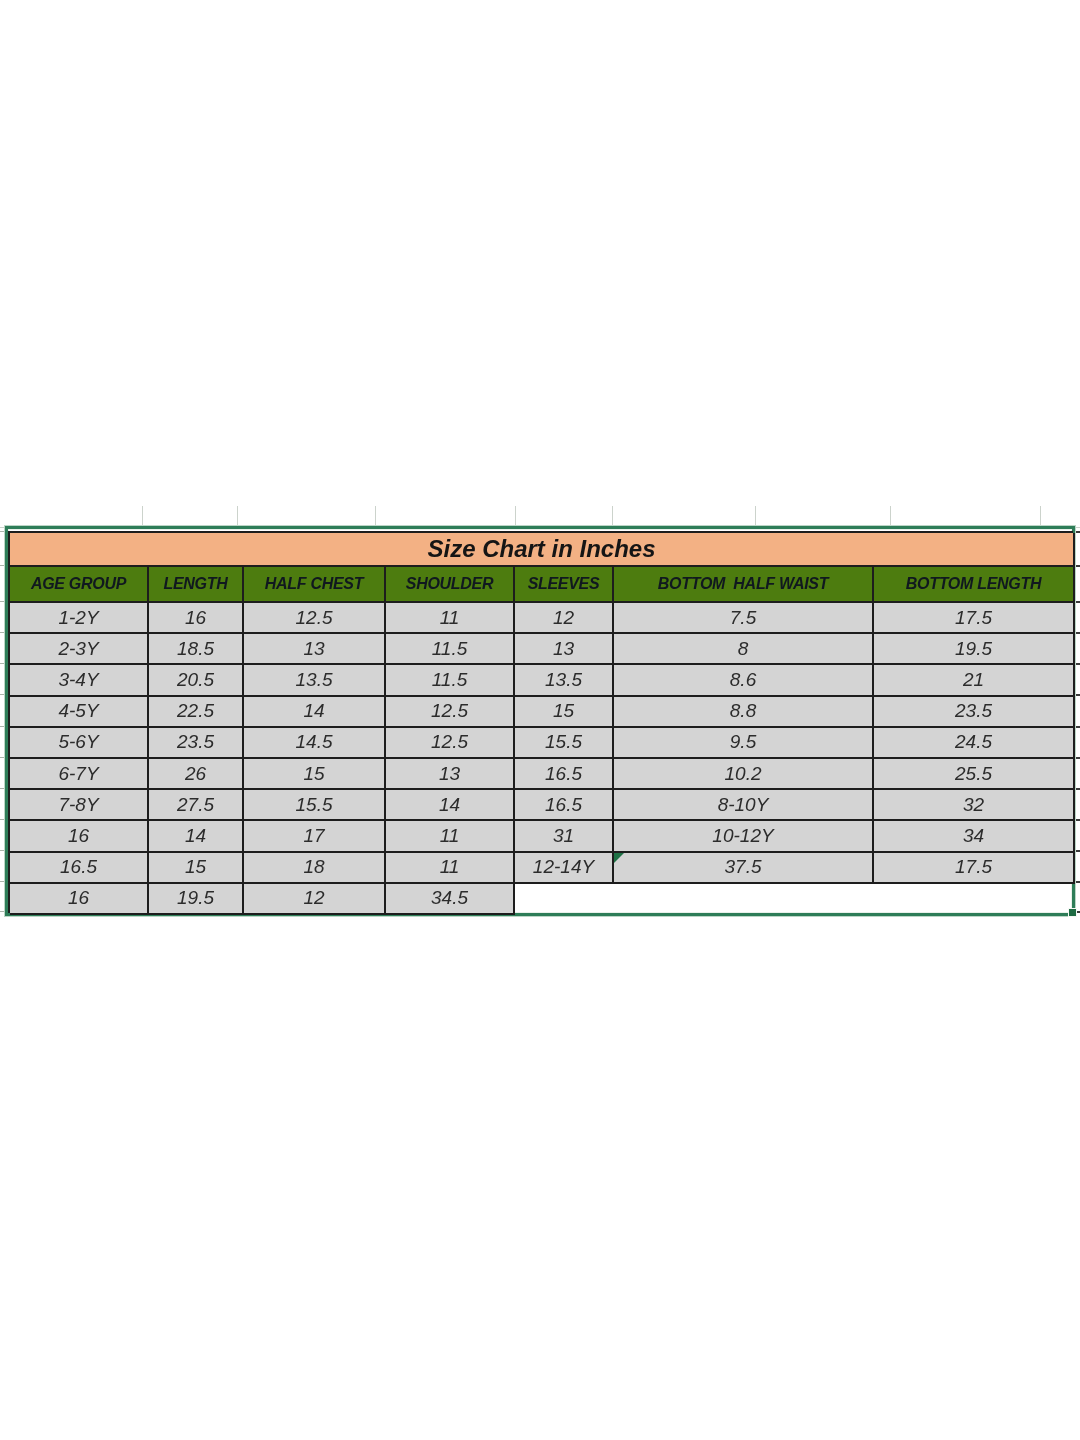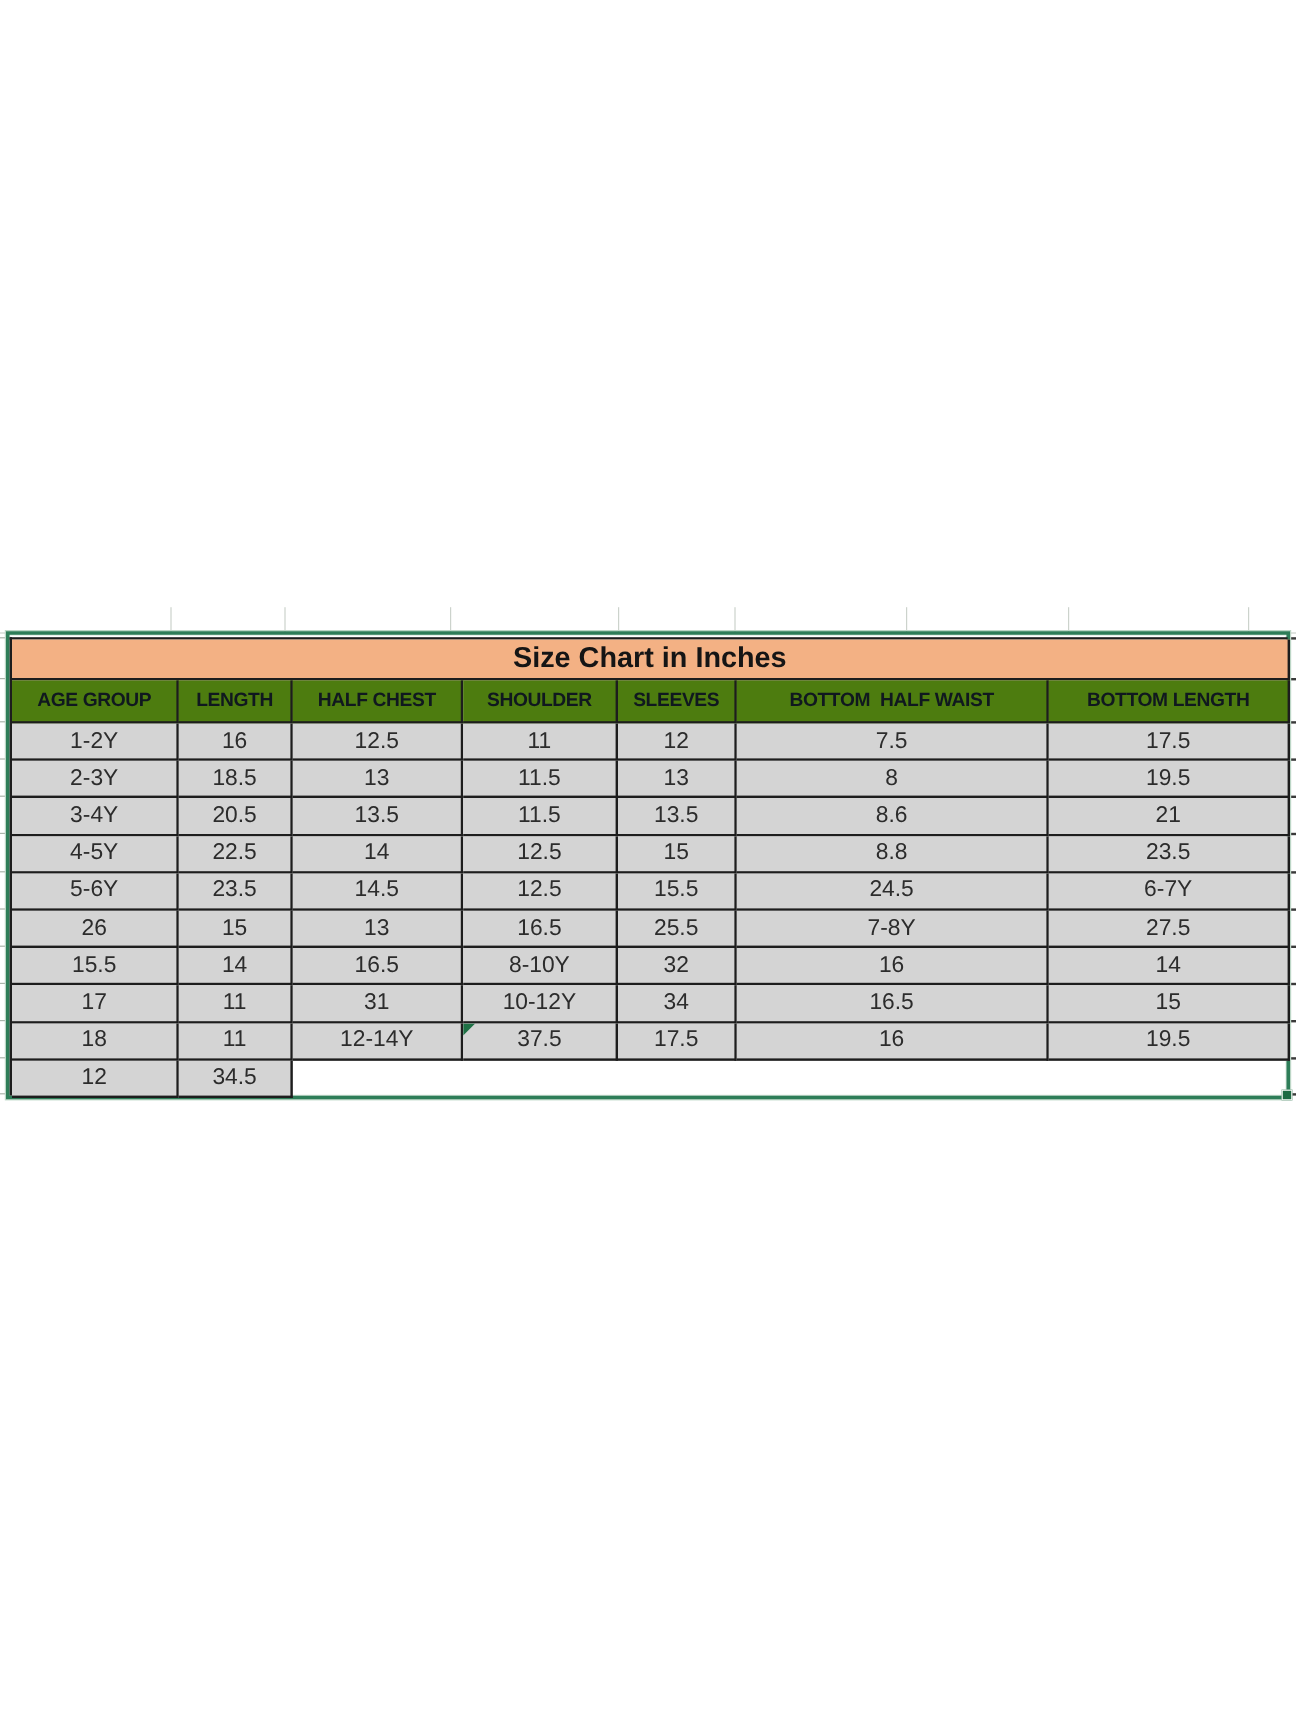--- a/index.html
+++ b/index.html
@@ -38,20 +38,21 @@
   .size-table{
     position:absolute;
     left:8px;top:531px;
     width:1065px;height:382px;
     display:grid;
     grid-template-columns:139px 95px 142px 129px 99px 260px 201px;
     grid-template-rows:34px 36px repeat(10, 31.2px);
     border-top:2px solid #1d1d1d;
     border-left:2px solid #1d1d1d;
     box-sizing:border-box;
+    font-style:italic;
   }
   .cell{
     border-right:2px solid #1d1d1d;
     border-bottom:2px solid #1d1d1d;
     box-sizing:border-box;
     display:flex;align-items:center;justify-content:center;
     overflow:hidden;
   }
   .title-cell{
     grid-column:1 / -1;
@@ -162,27 +163,29 @@
     <div class="cell data-cell">12.5</div>
     <div class="cell data-cell">15</div>
     <div class="cell data-cell">8.8</div>
     <div class="cell data-cell">23.5</div>
 
     <div class="cell data-cell">5-6Y</div>
     <div class="cell data-cell">23.5</div>
     <div class="cell data-cell">14.5</div>
     <div class="cell data-cell">12.5</div>
     <div class="cell data-cell">15.5</div>
+    <div class="cell data-cell">9.5</div>
     <div class="cell data-cell">24.5</div>
 
     <div class="cell data-cell">6-7Y</div>
     <div class="cell data-cell">26</div>
     <div class="cell data-cell">15</div>
     <div class="cell data-cell">13</div>
     <div class="cell data-cell">16.5</div>
+    <div class="cell data-cell">10.2</div>
     <div class="cell data-cell">25.5</div>
 
     <div class="cell data-cell">7-8Y</div>
     <div class="cell data-cell">27.5</div>
     <div class="cell data-cell">15.5</div>
     <div class="cell data-cell">14</div>
     <div class="cell data-cell">16.5</div>
 
     <div class="cell data-cell">8-10Y</div>
     <div class="cell data-cell">32</div>

